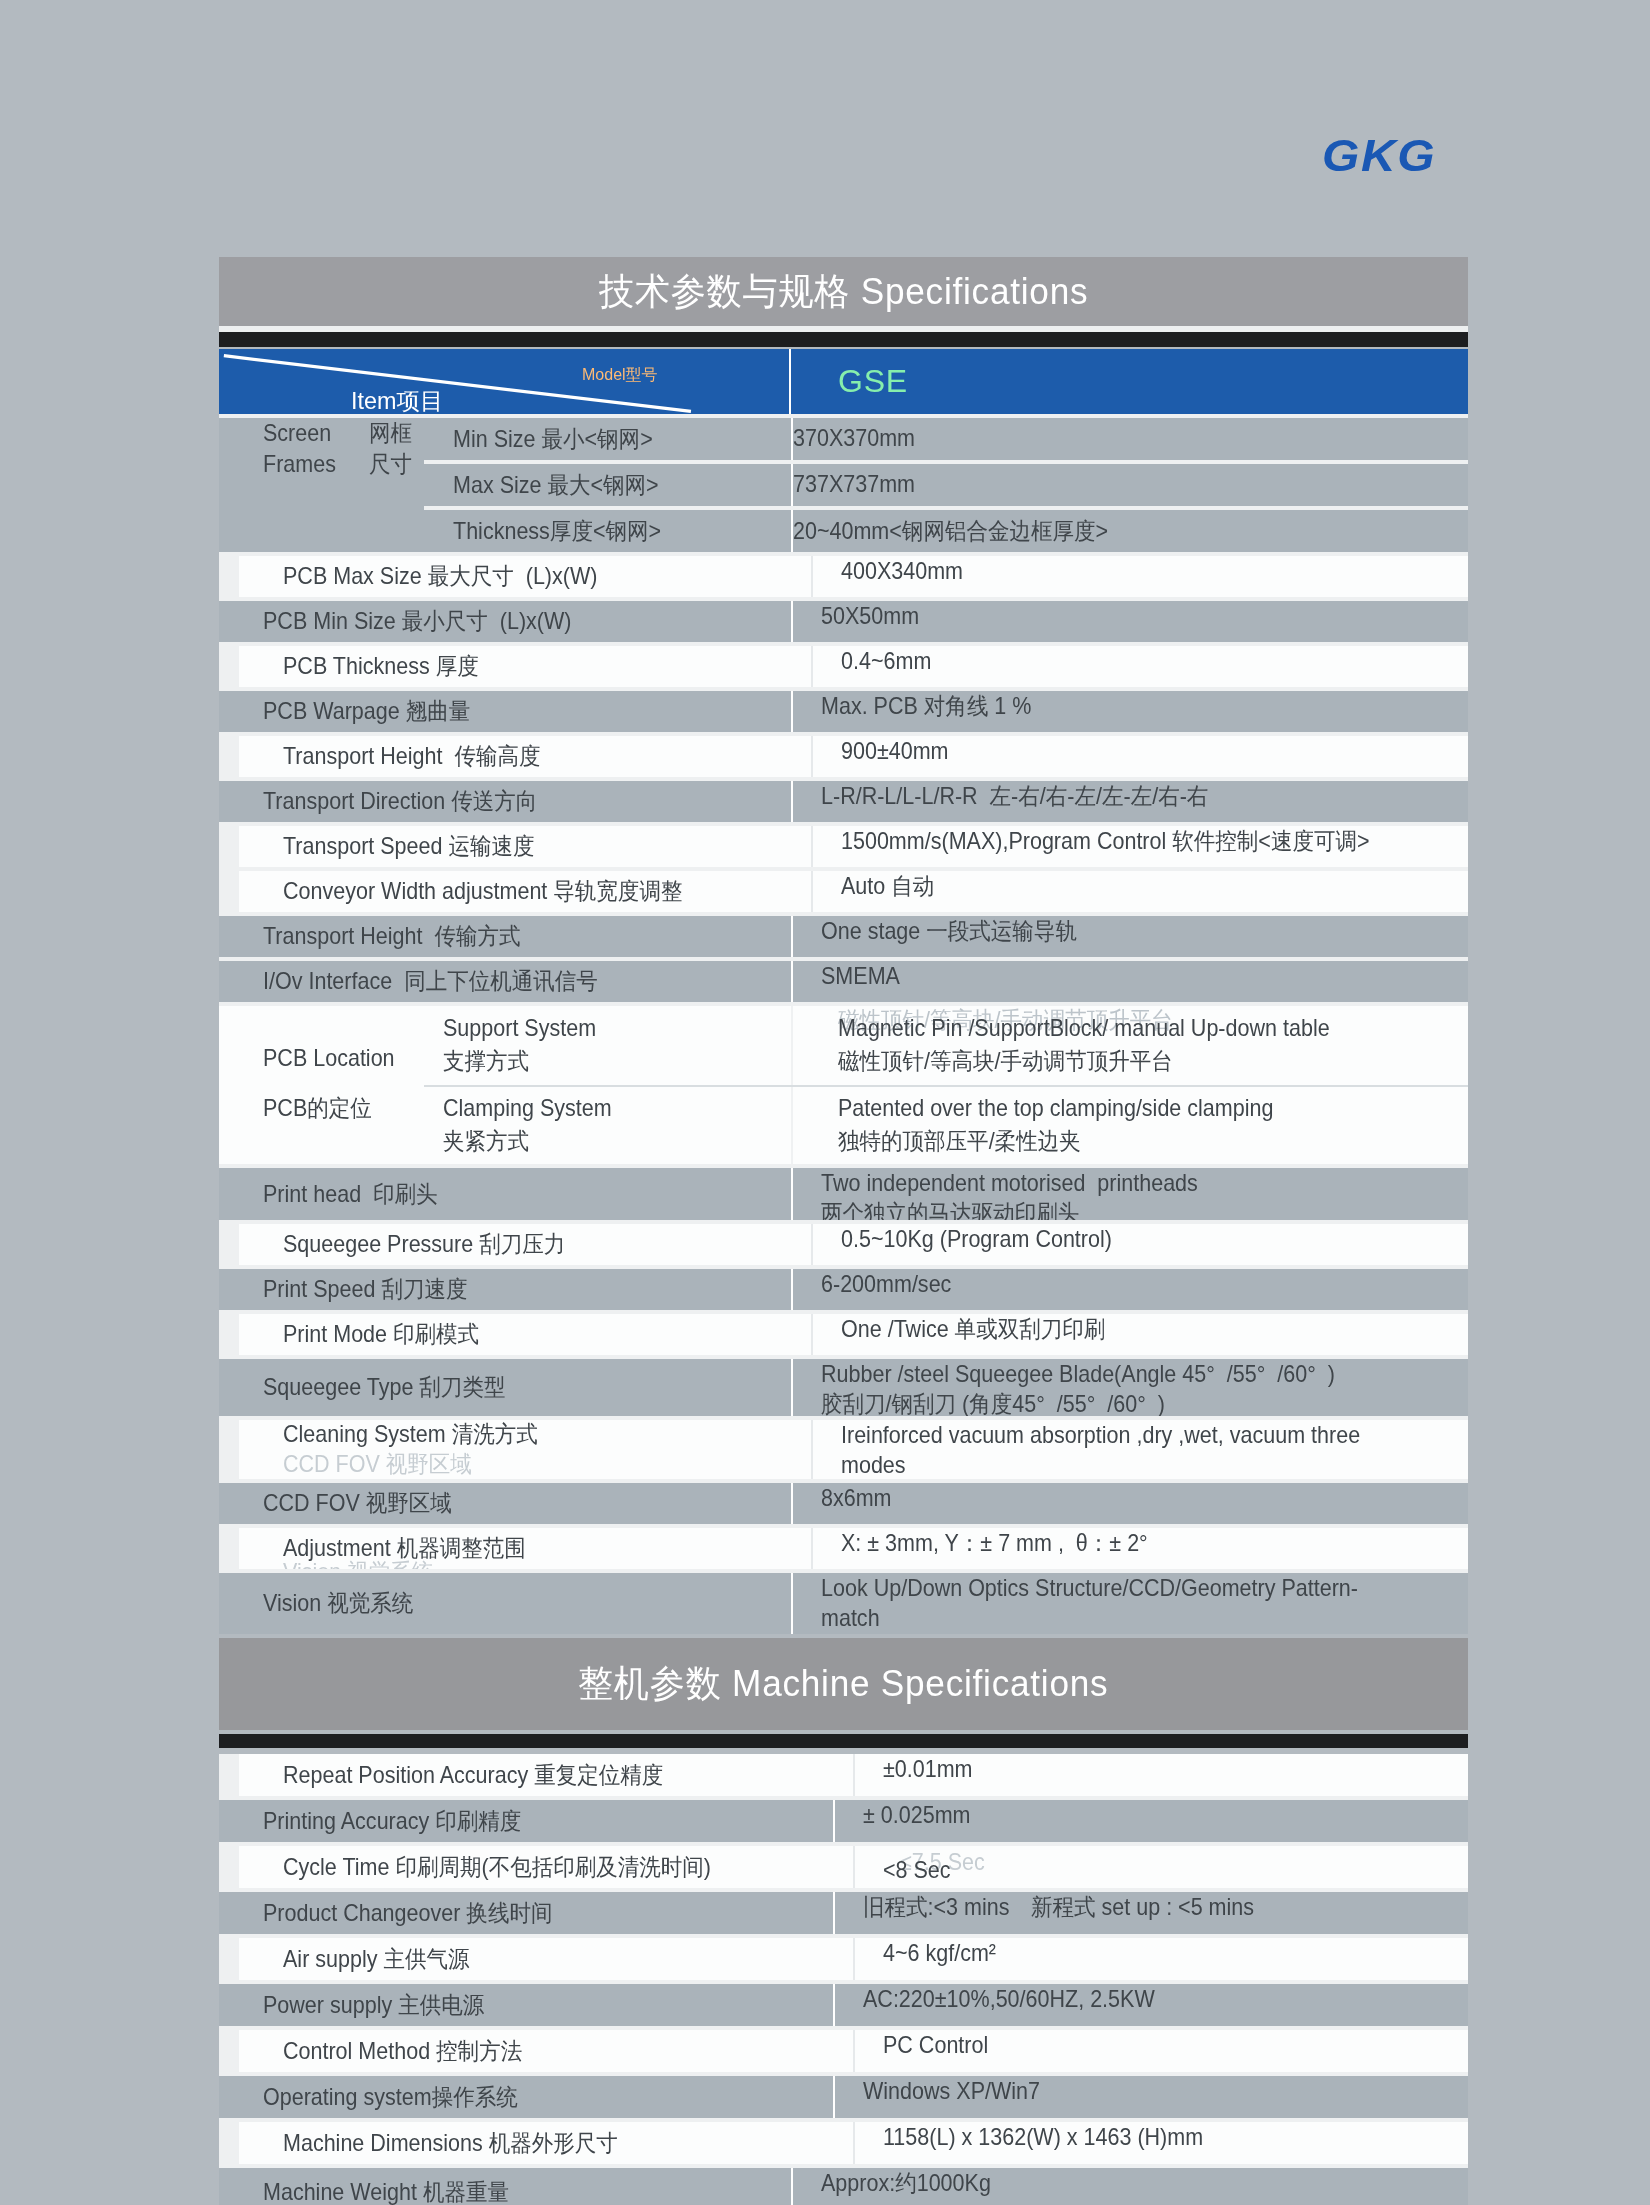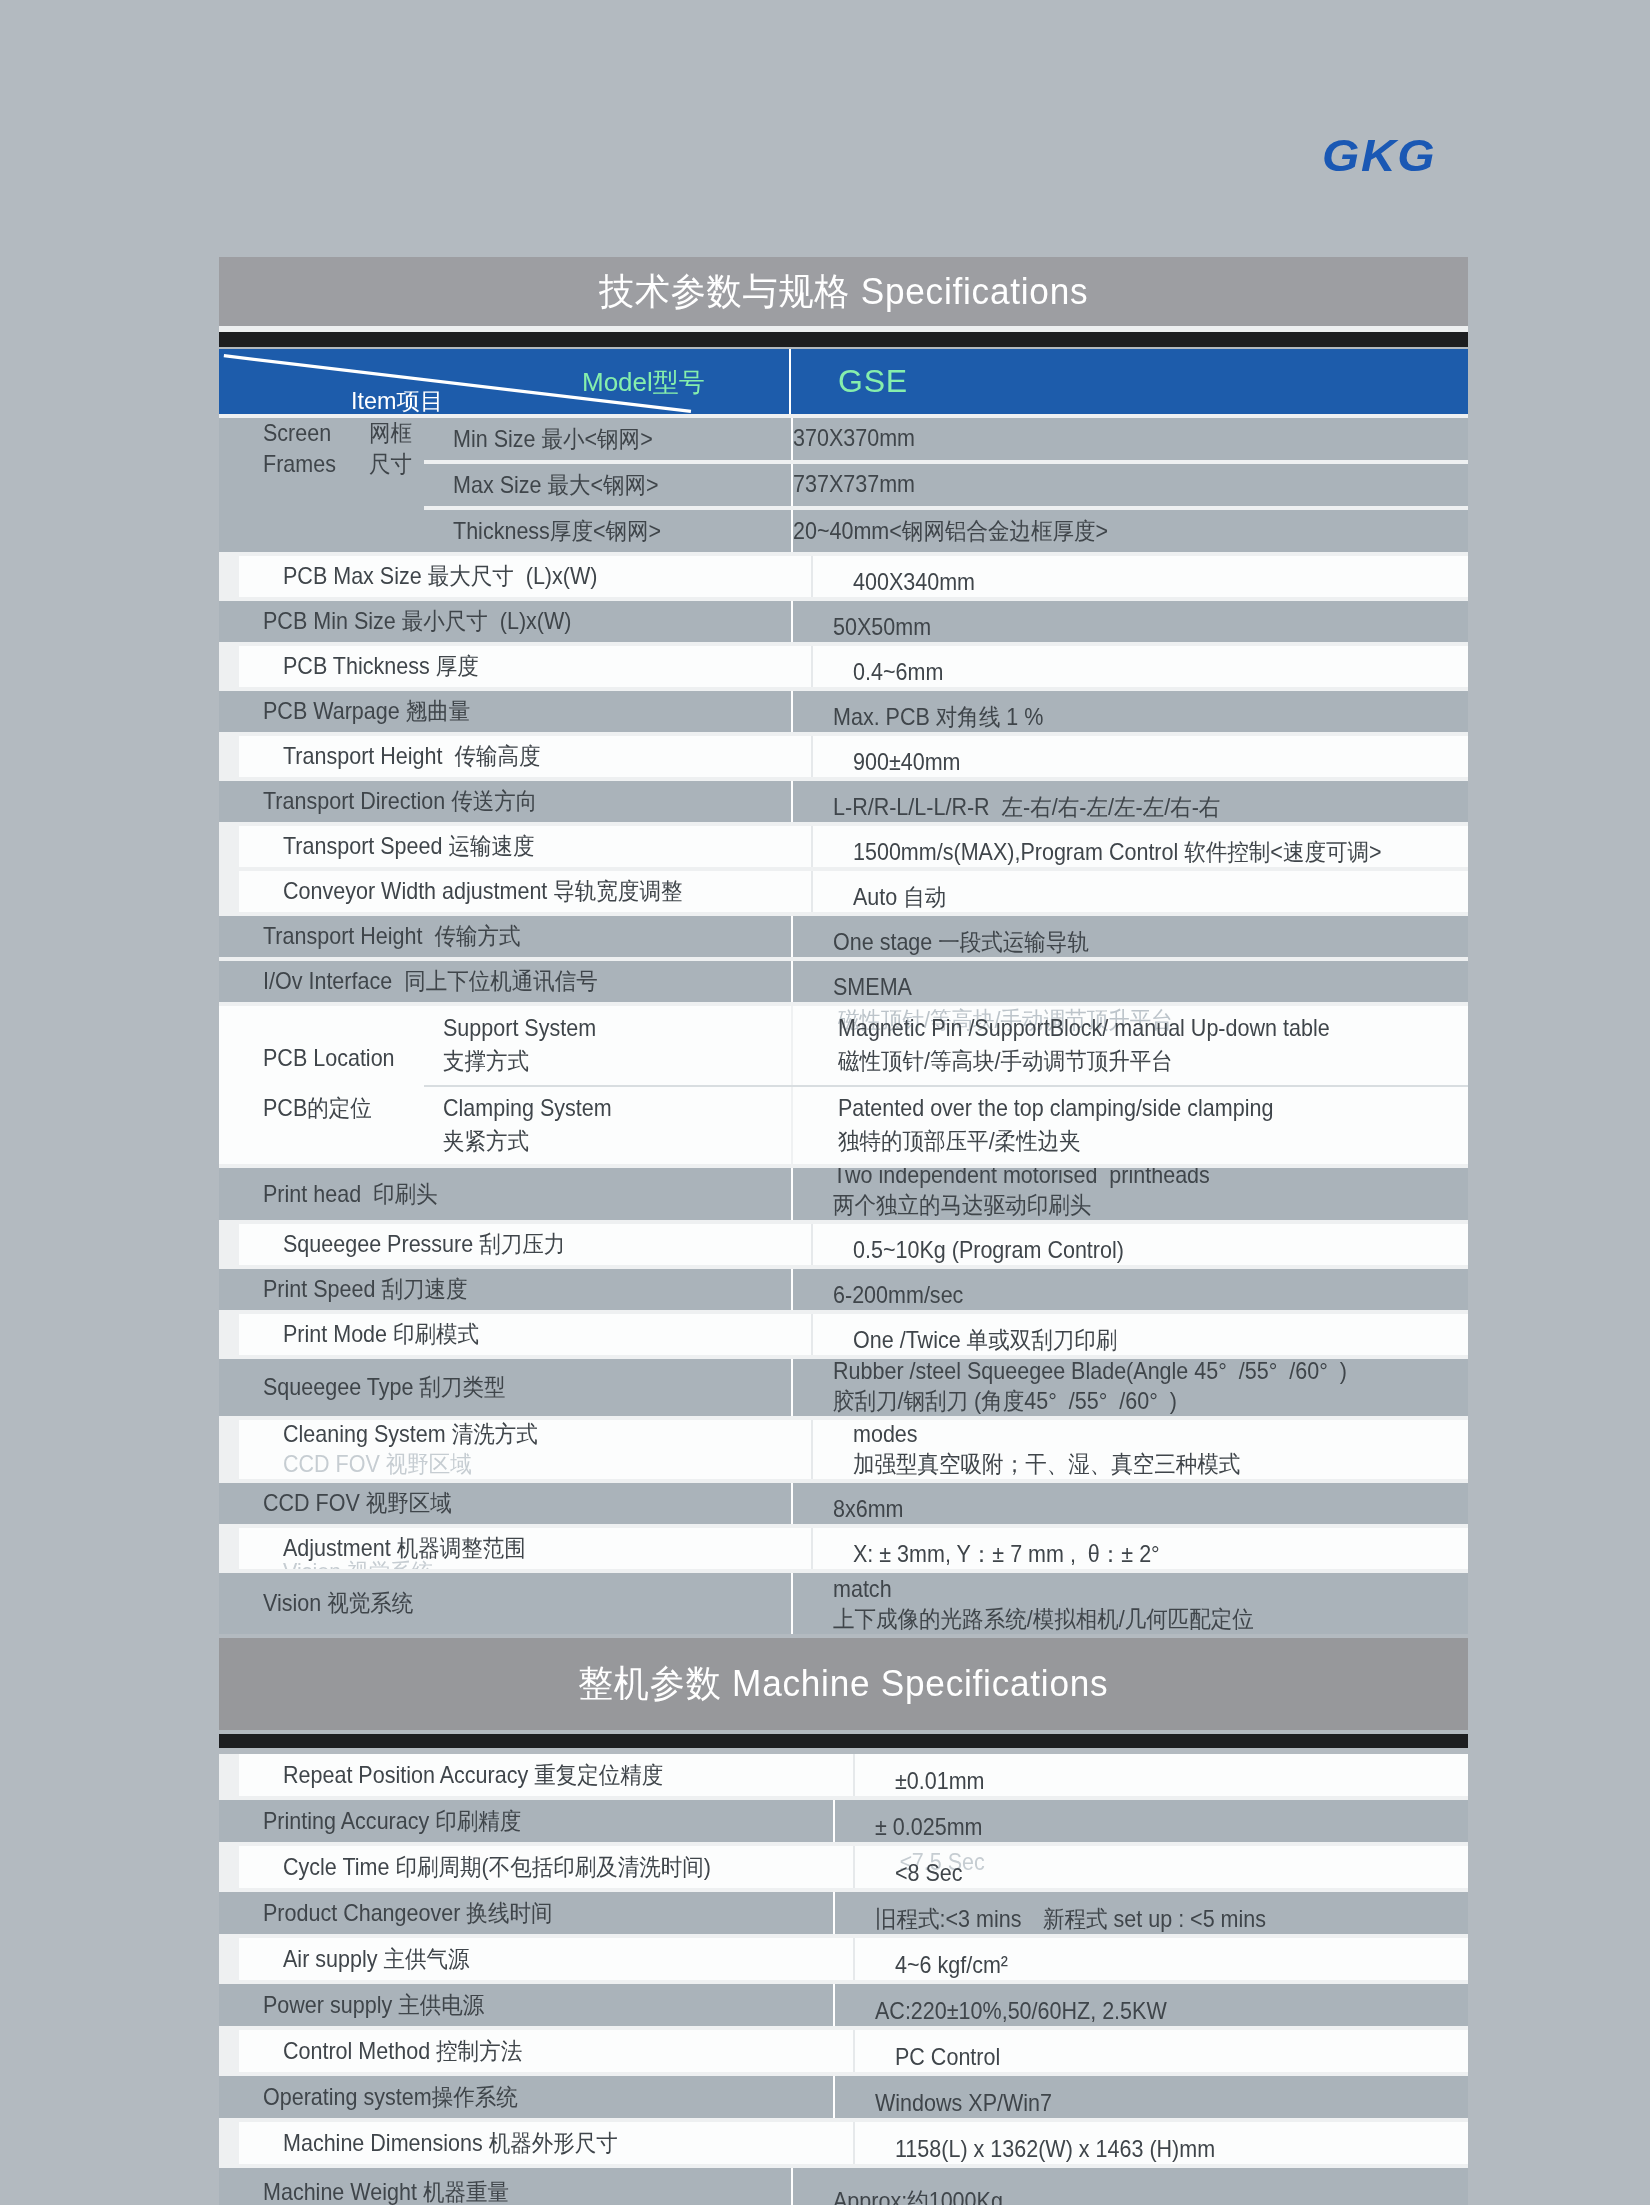--- a/index.html
+++ b/index.html
@@ -38,41 +38,41 @@
   }
   .gapw { height:5.7px; background:#edeff0; }
   .blackbar { height:15.3px; background:#1d1e20; }
   .blackbar2 { height:14.5px; background:#1d1e20; margin-top:4px; }
   .gapbg { height:2.4px; }
 
   
   .bluehdr { height:65px; display:flex; background:#1d5cab; margin-top:0; }
   .blue-left { width:572px; position:relative; border-right:2.4px solid #fff; }
   .blue-left svg { position:absolute; inset:0; }
-  .model-label { position:absolute; left:363px; top:16px; color:#86efac; font-size:26px; }
+  .model-label { position:absolute; left:363px; top:16px; color:#fdba74; font-size:16px; }
   .item-label  { position:absolute; left:132px; top:36px; color:#fff; font-size:23.4px; }
   .blue-right { flex:1; display:flex; align-items:center; padding-left:47px; }
   .blue-right span { color:#86efac; font-size:32px; letter-spacing:0.8px; }
 
   
   .rows-block { background:#eef0f1; padding-top:3.2px; }
   .rows-block2 { background:#eef0f1; margin-top:5.7px; }
 
   .row { display:flex; margin-top:4px; position:relative; }
   .row:first-child { margin-top:0; }
   .rows-block .row:first-child { margin-top:0; }
   .h51 { height:41px; } .h53 { height:42px;gap:42px; } .h60 { height:48px; }
   .h64 { height:52px; } .h70 { height:57px; } .h73 { height:59px; } .h75 { height:61px; }
   .white { background:#fcfdfd;margin-left:20px; }
   .gray  { background:#aab3ba; }
 
   .c1 { width:572px; display:flex; flex-direction:column; justify-content:center;
         padding-left:44px; position:relative; overflow:hidden; }
-  .c2 { flex:1; display:flex; flex-direction:column; justify-content:flex-end;
-        padding-left:40px; border-left:2.4px solid #fff; position:relative; overflow:hidden; }
+  .c2 { flex:1; display:flex; flex-direction:column; justify-content:flex-start;
+        padding-left:28px; border-left:2.4px solid #fff; position:relative; overflow:hidden; }
   .white .c2 { border-left-color:#e6e9eb; }
   .c1 span, .c2 span { font-size:23.4px; line-height:30px; }
 
   .ghost { color:#bcc4ca; }
   .white .ghost { color:#c6cdd2; }
   .ghost-abs-top { position:absolute; left:45px; top:0.8px; font-size:23.4px; }
   .ghost-under { margin-top:0.8px; }
   .ghost-clip { position:absolute; left:44px; top:29px; font-size:23.4px; }
 
   

